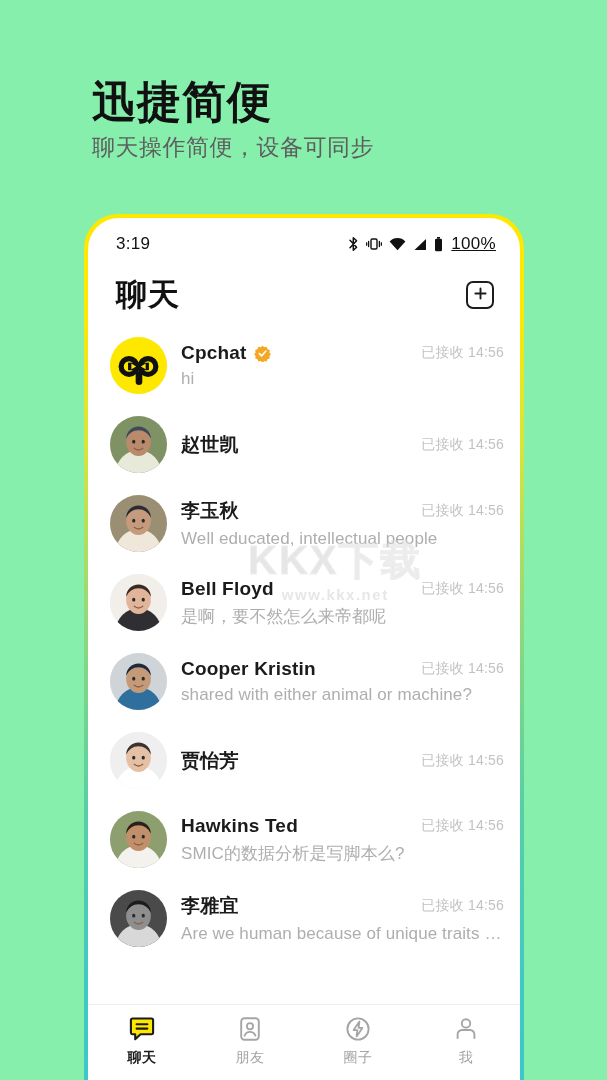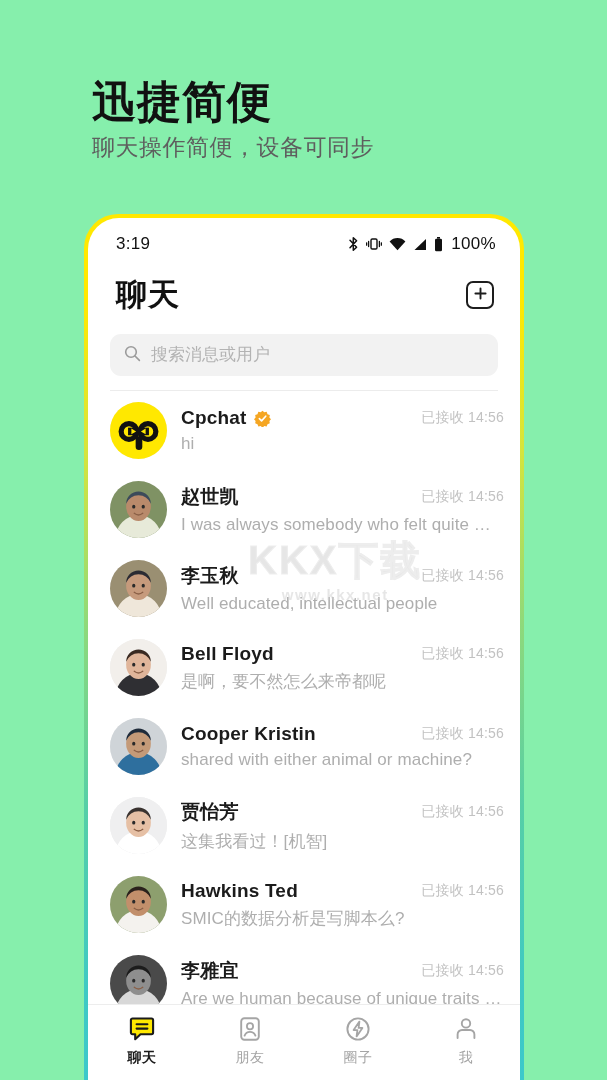--- a/index.html
+++ b/index.html
@@ -44,21 +44,21 @@
 
   
   .statusbar {
     height: 46px; display:flex; align-items:center;
     justify-content:space-between;
     padding: 6px 24px 0 28px;
   }
   .status-time { font-size:17px; color:#111; font-weight:400; letter-spacing:.3px; }
   .status-right { display:flex; align-items:center; gap:7px; }
   .status-right svg { display:block; }
-  .status-batt-pct { font-size:17px; color:#111; letter-spacing:.3px; margin-left:1px; }
+  .status-batt-pct { font-size:17px; color:#111; letter-spacing:.3px; margin-left:1px;text-decoration:underline; }
 
   
   .appbar {
     height: 62px; display:flex; align-items:center;
     justify-content:space-between; padding: 0 26px 0 28px;
   }
   .appbar-title { font-size:31px; font-weight:700; color:#111; letter-spacing:1px; }
   .plus-btn {
     width:28px; height:28px; border:2px solid #1d1d1d; border-radius:7px;
     display:flex; align-items:center; justify-content:center;
@@ -192,32 +192,20 @@
         <div class="appbar-title">聊天</div>
         <div class="plus-btn">
           <span>
             <svg width="15" height="15" viewBox="0 0 15 15">
                 <path d="M7.5 2.4 L7.5 12.6 M2.4 7.5 L12.6 7.5" stroke="#1d1d1d" stroke-width="1.9" stroke-linecap="round"></path>
               </svg>
           </span>
         </div>
       </div>
 
-      <div class="search-wrap">
-        <div class="search-box">
-          <span>
-            <svg width="17" height="17" viewBox="0 0 17 17">
-                <circle cx="7" cy="7" r="5.3" fill="none" stroke="#9b9b9b" stroke-width="1.6"></circle>
-                <path d="M11 11 L15.4 15.4" stroke="#9b9b9b" stroke-width="1.6" stroke-linecap="round"></path>
-              </svg>
-          </span>
-          <input class="search-input" type="text" placeholder="搜索消息或用户" style="">
-        </div>
-        <div class="divider"></div>
-      </div>
 
       <div class="chat-list" id="chat-list">
           <div class="chat-row">
             <div class="avatar">
               <svg viewBox="0 0 60 60">
                 <rect width="60" height="60" fill="#FFE800"></rect>
                 <g fill="#111">
                   <path d="M20 20 a11 11 0 1 0 0 22 a11 11 0 1 0 0 -22 Z m0 5.5 a5.5 5.5 0 1 1 0 11 a5.5 5.5 0 1 1 0 -11 Z"></path>
                   <path d="M40 20 a11 11 0 1 1 0 22 a11 11 0 1 1 0 -22 Z m0 5.5 a5.5 5.5 0 1 0 0 11 a5.5 5.5 0 1 0 0 -11 Z"></path>
                   <rect x="19" y="27" width="22" height="8"></rect>
@@ -249,21 +237,20 @@
                 <ellipse cx="25" cy="27" rx="1.7" ry="2" fill="#2a2a2a"></ellipse>
                 <ellipse cx="35" cy="27" rx="1.7" ry="2" fill="#2a2a2a"></ellipse>
                 <path d="M25.5 34 q4.5 3.5 9 0" fill="none" stroke="#8a5f46" stroke-width="1.4" stroke-linecap="round"></path>
               </svg>
             </div>
             <div class="row-main">
               <div class="row-top">
                 <span class="row-name">赵世凯</span>
                 <span class="row-time"><span>已接收</span> <span>14:56</span></span>
               </div>
-              <div class="row-msg">I was always somebody who felt quite  …</div>
             </div>
           </div>
           <div class="chat-row">
             <div class="avatar">
               <svg viewBox="0 0 60 60">
                 <rect width="60" height="60" fill="#9a8f72"></rect>
                 <path d="M6 60 a24 24 0 0 1 48 0 Z" fill="#efe7da"></path>
                 <ellipse cx="30" cy="27" rx="13" ry="15" fill="#c69a7c"></ellipse>
                 <path d="M17 24 a13 13 0 0 1 26 0 q-4 -9 -13 -9 q-9 0 -13 9 Z" fill="#2b2b33"></path>
                 <ellipse cx="25" cy="27" rx="1.7" ry="2" fill="#2a2a2a"></ellipse>
@@ -329,21 +316,20 @@
                 <ellipse cx="25" cy="27" rx="1.7" ry="2" fill="#2a2a2a"></ellipse>
                 <ellipse cx="35" cy="27" rx="1.7" ry="2" fill="#2a2a2a"></ellipse>
                 <path d="M25.5 34 q4.5 3.5 9 0" fill="none" stroke="#8a5f46" stroke-width="1.4" stroke-linecap="round"></path>
               </svg>
             </div>
             <div class="row-main">
               <div class="row-top">
                 <span class="row-name">贾怡芳</span>
                 <span class="row-time"><span>已接收</span> <span>14:56</span></span>
               </div>
-              <div class="row-msg">这集我看过！[机智]</div>
             </div>
           </div>
           <div class="chat-row">
             <div class="avatar">
               <svg viewBox="0 0 60 60">
                 <rect width="60" height="60" fill="#8d9f6e"></rect>
                 <path d="M6 60 a24 24 0 0 1 48 0 Z" fill="#f4f2ee"></path>
                 <ellipse cx="30" cy="27" rx="13" ry="15" fill="#c28f6b"></ellipse>
                 <path d="M17 24 a13 13 0 0 1 26 0 q-4 -9 -13 -9 q-9 0 -13 9 Z" fill="#2a211c"></path>
                 <ellipse cx="25" cy="27" rx="1.7" ry="2" fill="#2a2a2a"></ellipse>

